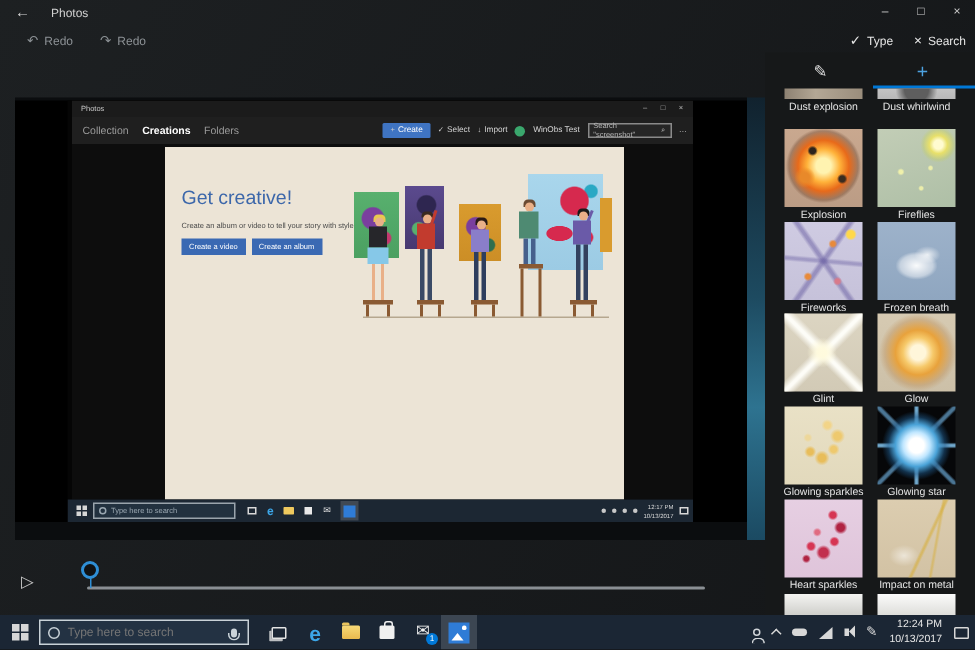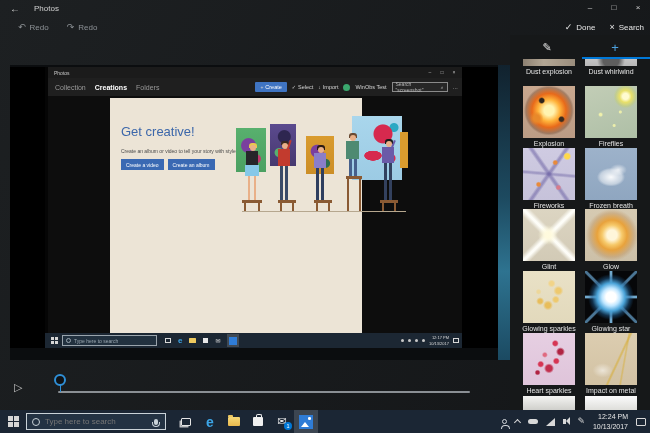--- a/index.html
+++ b/index.html
@@ -34,21 +34,21 @@
   .iw-nav { position:absolute; left:3px; top:11px; right:0; height:18px; background:#1f1f1f; display:flex; align-items:center; }
   .iw-tabs { display:flex; gap:9px; margin-left:7px; font-size:7px; color:#9a9a9a; }
   .iw-tabs .sel { color:#fff; font-weight:bold; }
   .iw-acts { position:absolute; right:4px; top:0; height:18px; display:flex; align-items:center; gap:5px; }
   .iw-create { background:#3f74c2; color:#fff; font-size:5.5px; padding:2px 5px; border-radius:1px; display:flex; gap:2px; align-items:center; }
   .iw-act { font-size:5.5px; color:#d6d6d6; display:flex; align-items:center; gap:2px; }
   .iw-ico { font-size:5px; color:#cfcfcf; }
   .iw-avatar { width:7px; height:7px; border-radius:50%; background:#3aa76d; }
   .iw-search { width:56px; height:10px; border:1px solid #8a8a8a; background:#262626; color:#b5b5b5; font-size:5px; display:flex; align-items:center; justify-content:space-between; padding:0 3px; }
   .iw-content { position:absolute; left:3px; top:29px; right:0; bottom:15px; background:#0d0d0d; }
-  .hero { position:absolute; left:62px; top:2px; width:252px; bottom:0; background:#ece4d6; }
+  .hero { position:absolute; left:62px; top:2px; width:306px; bottom:0; background:#ece4d6; }
   .hero h1 { position:absolute; left:11px; top:26px; font-size:13px; font-weight:normal; color:#3c67aa; }
   .hero .sub { position:absolute; left:11px; top:50px; font-size:5px; color:#4a4a4a; }
   .hero .btns { position:absolute; left:11px; top:61px; display:flex; gap:4px; }
   .hero .hbtn { background:#3a69b3; color:#fff; font-size:5px; padding:2.5px 5px; }
 
   
   .illo { position:absolute; left:124px; top:16px; width:174px; height:112px; }
   .illo div { position:absolute; }
   .ground { left:8px; right:2px; top:97px; height:1px; background:#b6a78f; }
   .canvas1 { left:2px; top:14px; width:30px; height:44px; background:
@@ -268,21 +268,21 @@
       <span class="g">↶</span>
       <span>Redo</span>
     </div>
     <div class="tbtn">
       <span class="g">↷</span>
       <span>Redo</span>
     </div>
     <div class="tb-right">
       <div class="tbtn">
         <span class="g">✓</span>
-        <span>Done</span>
+        <span>Type</span>
       </div>
       <div class="tbtn">
         <span class="g">×</span>
         <span>Search</span>
       </div>
     </div>
   </div>
 
   <div class="stage">
     <div class="letterbox"></div>

